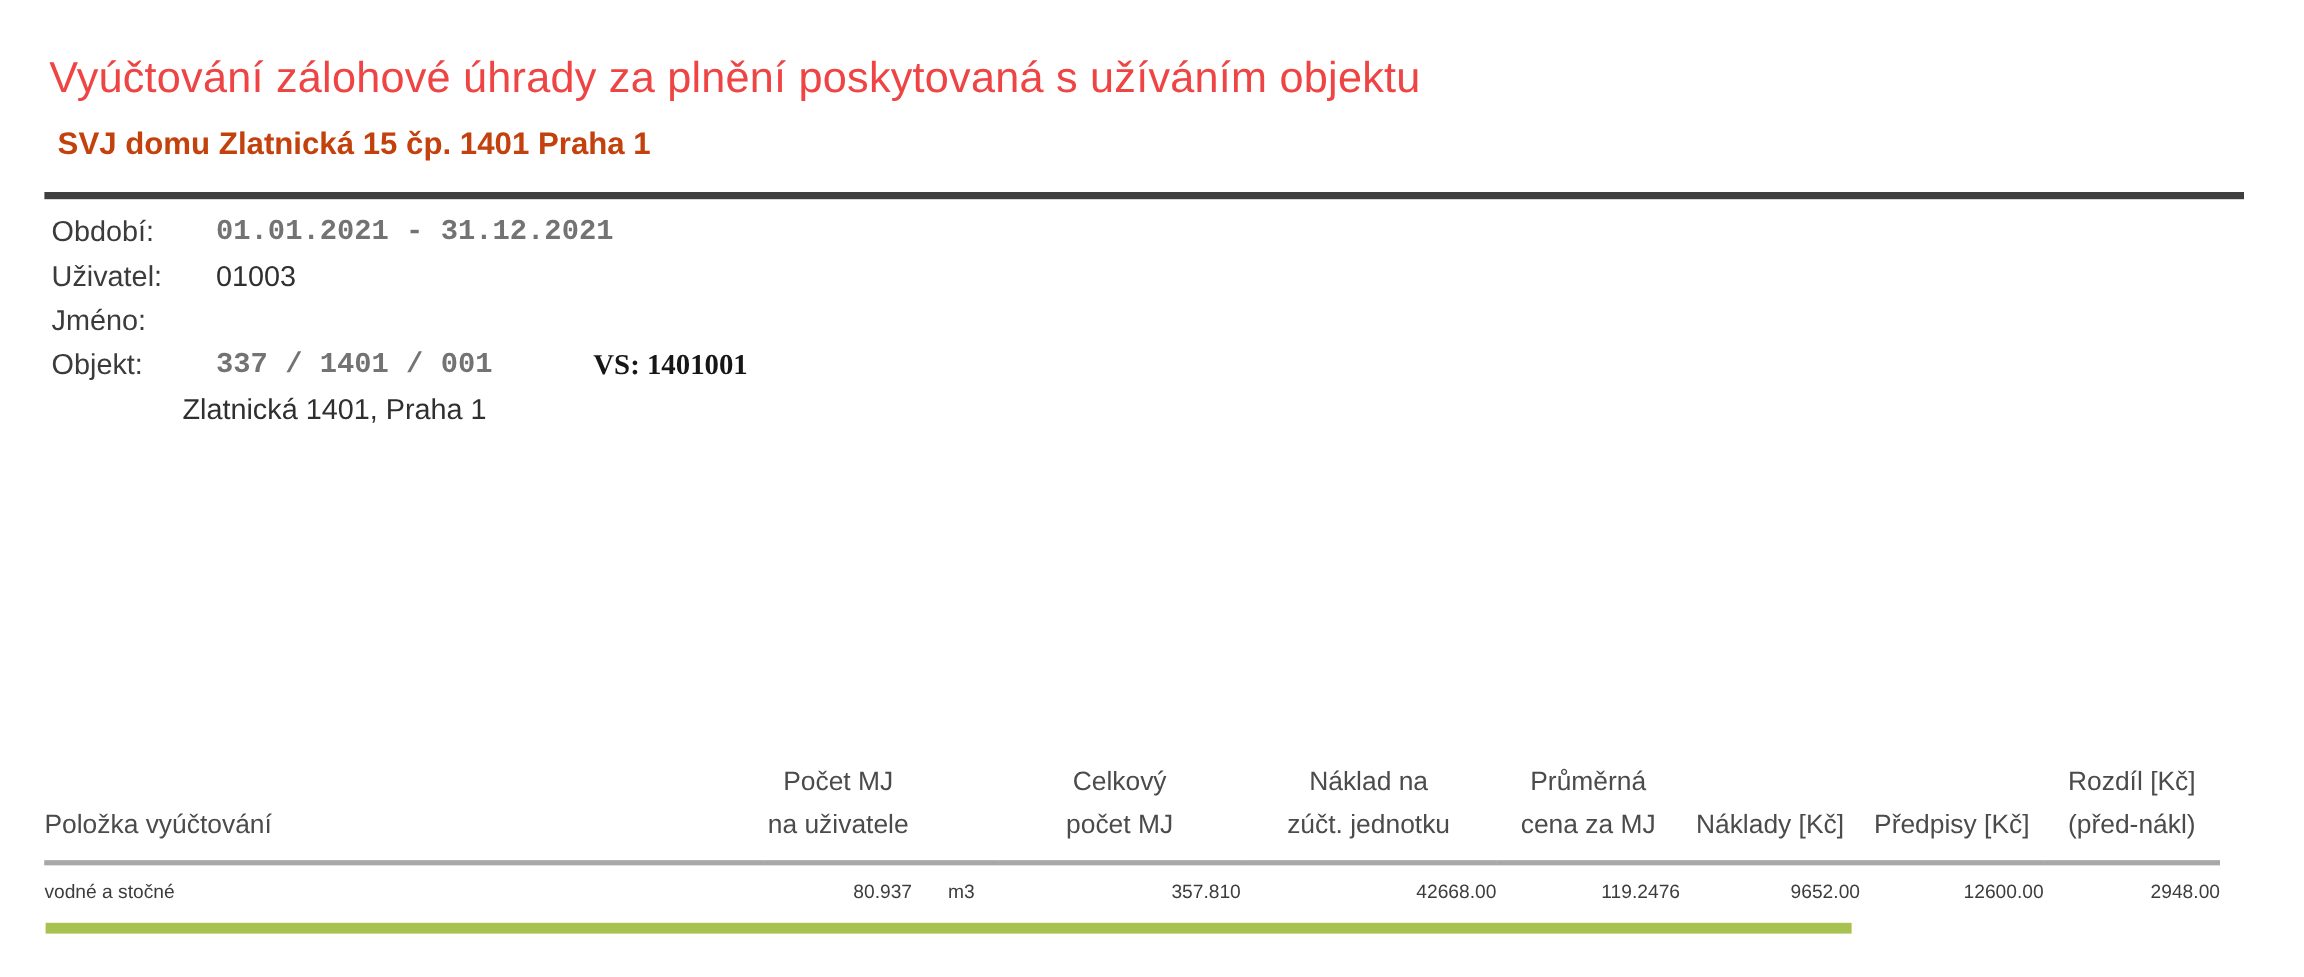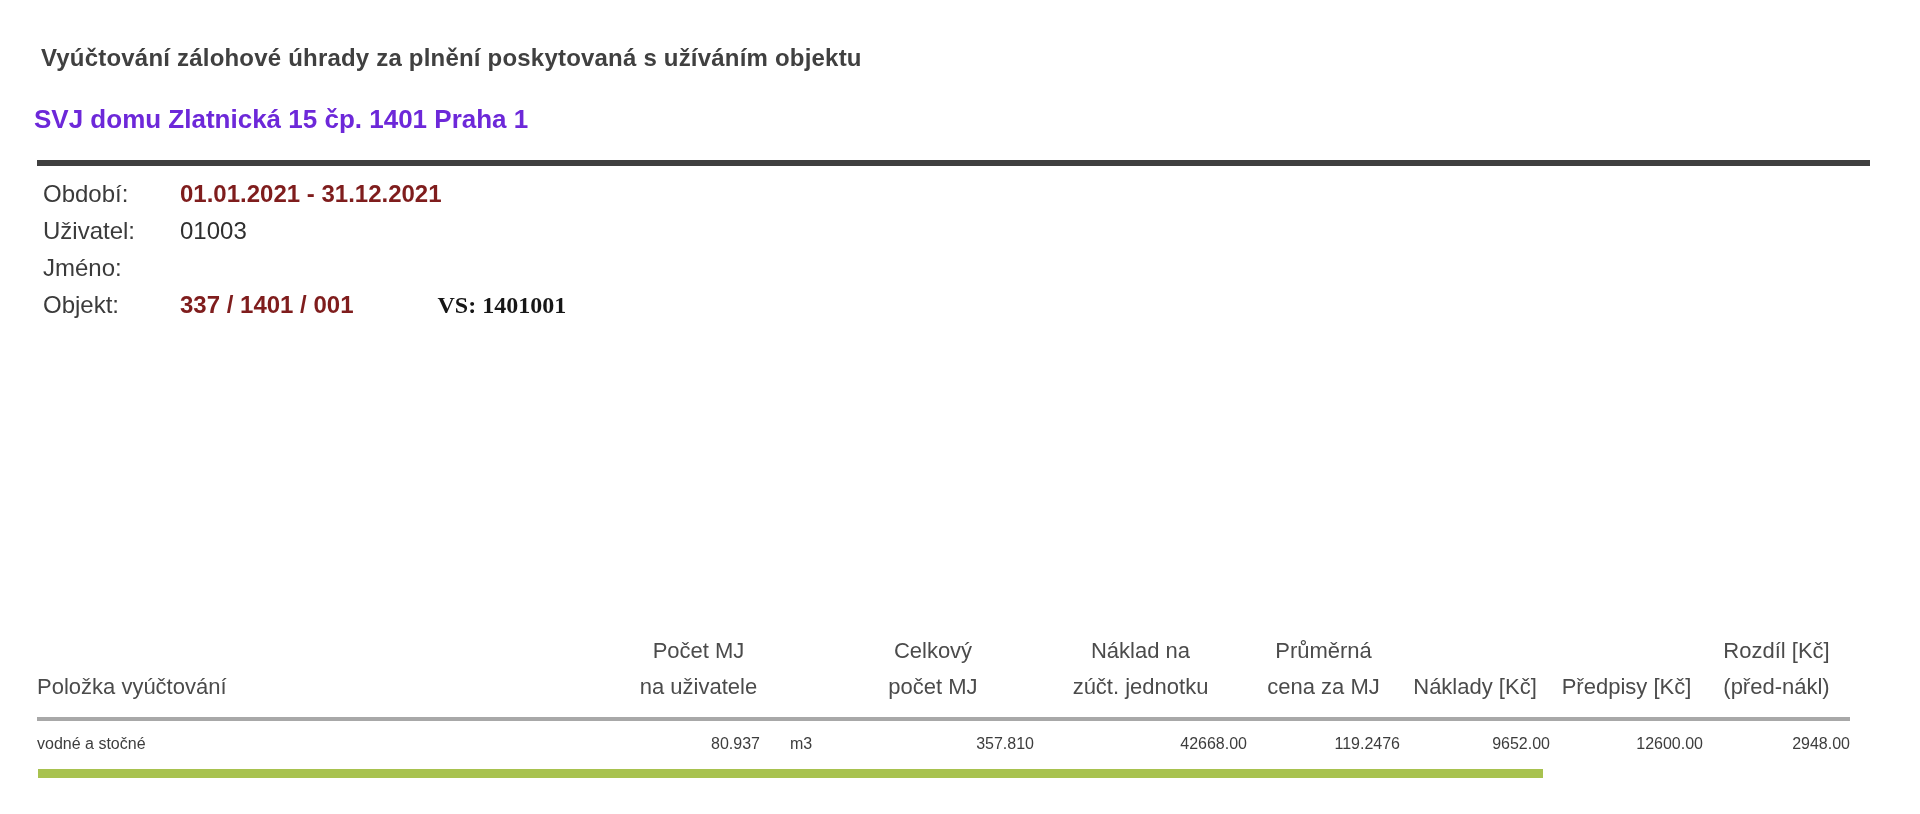--- a/index.html
+++ b/index.html
@@ -9,32 +9,32 @@
     width: 1920px;
     height: 814px;
     background: #ffffff;
     font-family: "Liberation Sans", "DejaVu Sans", sans-serif;
     color: #2a2a2a;
     overflow: hidden;
   }
   .doc-title {
     position: absolute;
     left: 41px; top: 44px;
-    font-size: 24px;
-    font-weight: bold;
-    color: #404040;
+    font-size: 36px;
+    font-weight: normal;
+    color: #ef4444;
     white-space: nowrap;
     letter-spacing: 0.2px;
   }
   .doc-subtitle {
     position: absolute;
-    left: 34px; top: 104px;
+    left: 48px; top: 104px;
     font-size: 26px;
     font-weight: bold;
-    color: #6d28d9;
+    color: #c2410c;
     white-space: nowrap;
   }
   .rule-thick {
     position: absolute;
     left: 37px; top: 160px;
     width: 1833px; height: 6px;
     background: #3f3f3f;
   }
   .info-block {
     position: absolute;
@@ -44,21 +44,21 @@
   }
   .info-row {
     display: flex;
     height: 37px;
     align-items: flex-start;
     line-height: 30px;
     gap: 28px;
   }
   .info-label { width: 109px; flex: 0 0 109px; }
   .info-value { color: #2f2f2f; }
-  .info-value.bold { font-weight: bold; color: #7f1d1d; }
+  .info-value.bold { font-weight: bold; color: #737373; font-family: Liberation Mono, monospace; }
   .info-vs { font-weight: bold; color: #161616; margin-left: 56px; font-family: Liberation Serif, serif; }
   .info-indent { margin-left: 109px; color: #2f2f2f; }
 
   table.billing {
     position: absolute;
     left: 37px; top: 633px;
     width: 1813px;
     border-collapse: collapse;
     table-layout: fixed;
   }
@@ -108,20 +108,23 @@
       <span class="info-value">01003</span>
     </div>
     <div class="info-row">
       <span class="info-label">Jméno:</span>
       <span class="info-value"></span>
     </div>
     <div class="info-row">
       <span class="info-label">Objekt:</span>
       <span class="info-value bold">337 / 1401 / 001</span>
       <span class="info-vs">VS: 1401001</span>
+    </div>
+    <div class="info-row">
+      <span class="info-indent">Zlatnická 1401, Praha 1</span>
     </div>
   </div>
 
   <table class="billing">
     <colgroup>
       <col style="width:600px">
       <col style="width:123px">
       <col style="width:72px">
       <col style="width:202px">
       <col style="width:213px">

